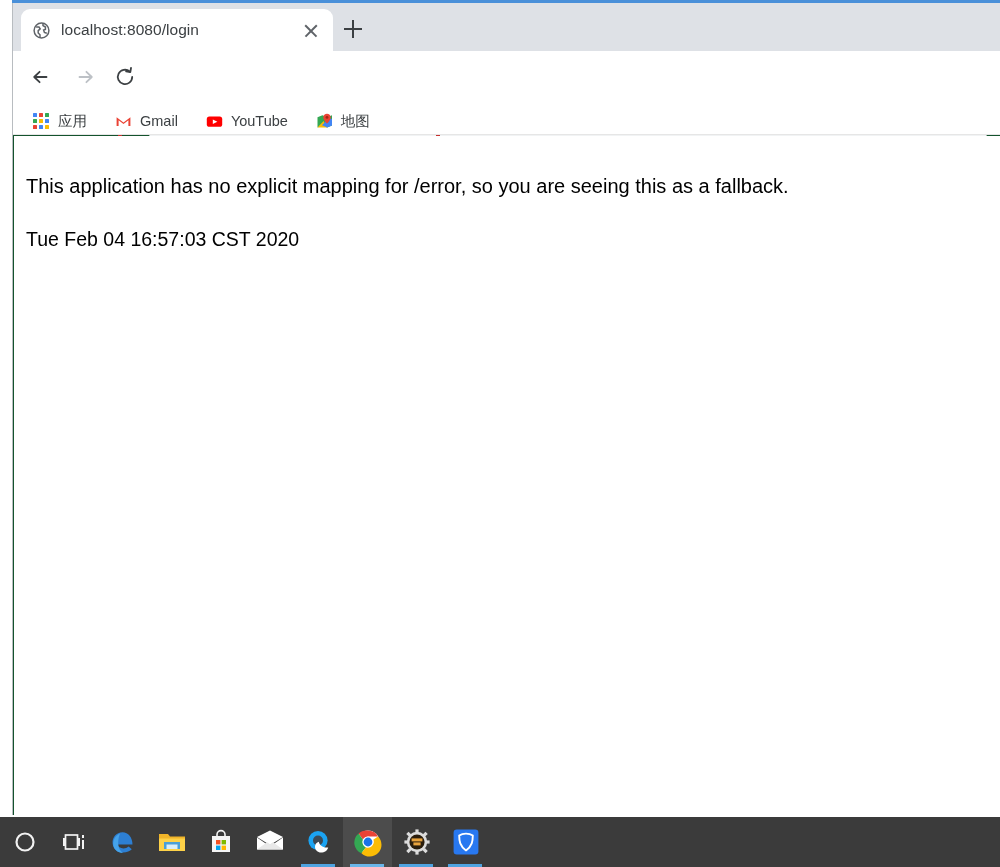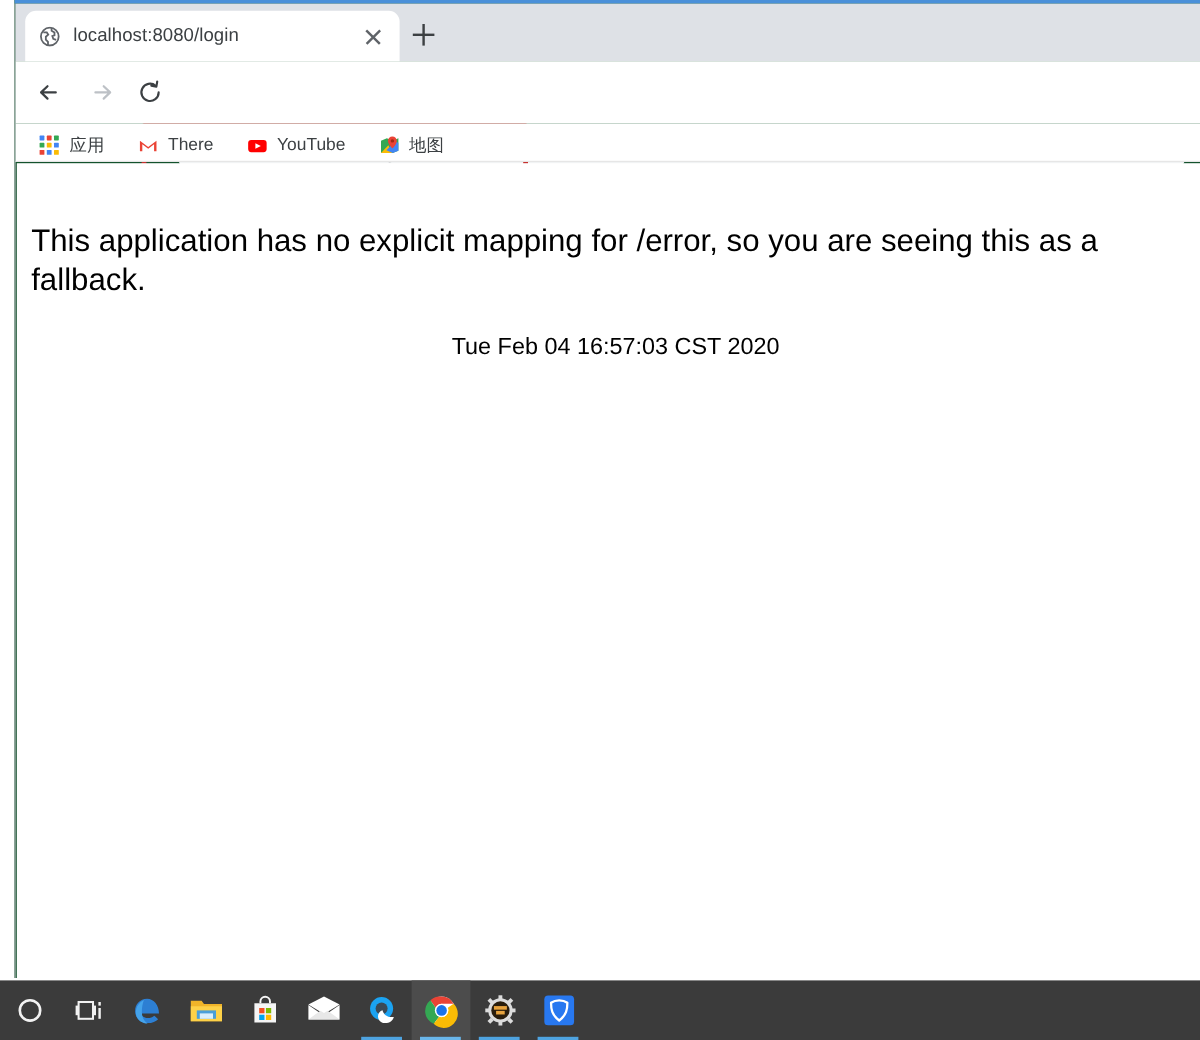--- a/index.html
+++ b/index.html
@@ -198,31 +198,30 @@
   .page-inner { padding: 8px 12px 0 12px; }
   h1.err-title {
     margin: 17px 0 0 0;
     font-size: 40px;
     font-weight: bold;
     color: #000000;
     letter-spacing: -0.3px;
     line-height: 1.1;
   }
   p.err-para {
-    margin: 40px 0 0 0;
-    font-size: 26px;
+    margin: 30px 0 0 0;
+    font-size: 20px;
     color: #000000;
     line-height: 1.25;
   }
   .err-lines {
     margin-top: 27px;
     font-size: 19.5px;
     color: #000000;
     line-height: 26px;
-    text-align: center;
   }
   .err-lines div { white-space: nowrap; }
 
   
   .taskbar {
     position: absolute;
     left: 0; top: 817px;
     width: 1000px; height: 50px;
     background: #3b3b3b;
   }
@@ -336,21 +335,21 @@
         </span>
         <span class="bm-label">应用</span>
       </div>
 
       <div class="bm">
         <span class="bm-icon">
           <svg width="17" height="17" viewBox="0 0 17 17">
             <path d="M1.6 4.2 L1.6 13 L3.6 13 L3.6 7.2 L8.5 11.0 L13.4 7.2 L13.4 13 L15.4 13 L15.4 4.2 L8.5 9.6 Z" fill="#ea4335"></path>
           </svg>
         </span>
-        <span class="bm-label">There</span>
+        <span class="bm-label">Gmail</span>
       </div>
 
       <div class="bm">
         <span class="bm-icon">
           <svg width="17" height="17" viewBox="0 0 17 17">
             <rect x="0.8" y="3.6" width="15.4" height="10.2" rx="2.6" fill="#ff0000"></rect>
             <path d="M6.8 6.4 L11.4 8.7 L6.8 11.0 Z" fill="#ffffff"></path>
           </svg>
         </span>
         <span class="bm-label">YouTube</span>

